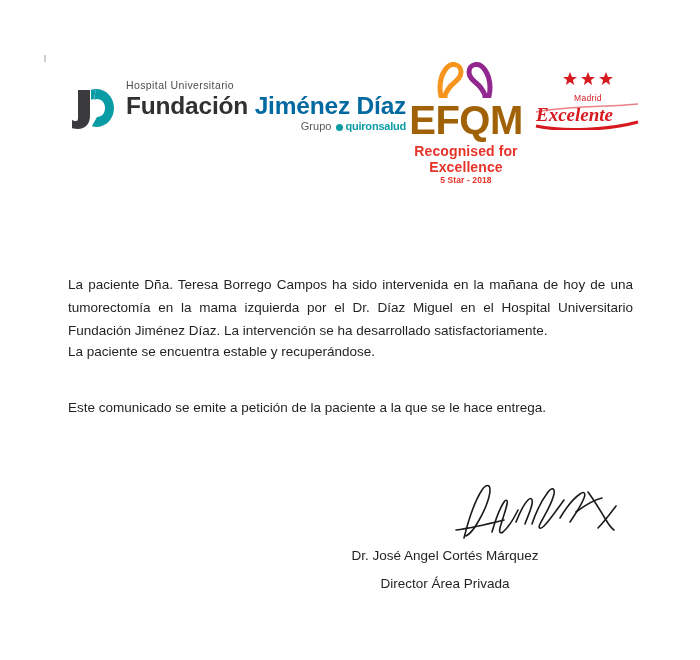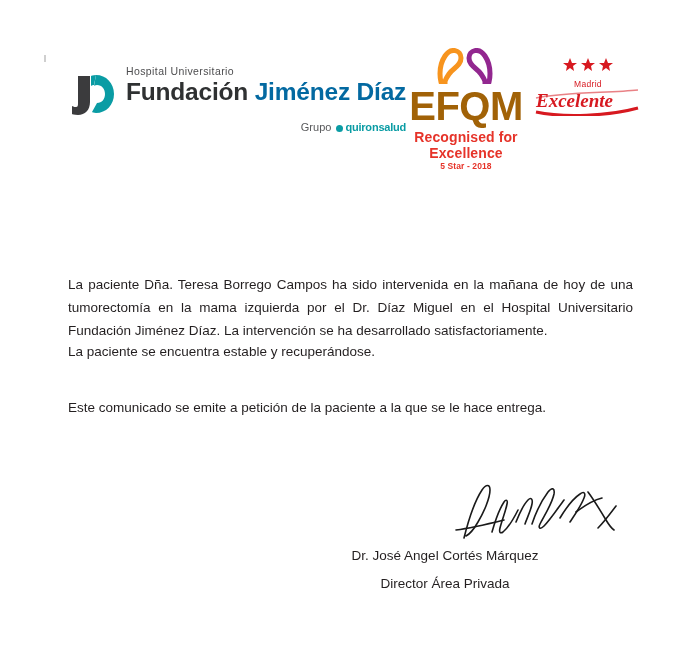--- a/index.html
+++ b/index.html
@@ -19,21 +19,21 @@
   .page {
     position: relative;
     width: 700px;
     height: 660px;
     background: #ffffff;
   }
 
   
   .header {
     position: absolute;
-    top: 48px;
+    top: 62px;
     left: 0;
     width: 700px;
     height: 90px;
   }
 
   
   .fjd {
     position: absolute;
     left: 72px;
     top: 18px;
@@ -62,21 +62,21 @@
   .fjd-main {
     font-size: 24.5px;
     font-weight: bold;
     letter-spacing: -0.2px;
     white-space: nowrap;
   }
   .fjd-main .fund { color: #2f3132; }
   .fjd-main .jd { color: #0369a1; }
 
   .fjd-group {
-    margin-top: 18px;
+    margin-top: 3px;
     align-self: flex-end;
     display: flex;
     align-items: center;
     font-size: 11px;
   }
   .fjd-group .grp-label {
     color: #58595b;
     margin-right: 5px;
   }
   .fjd-group .quiron {

